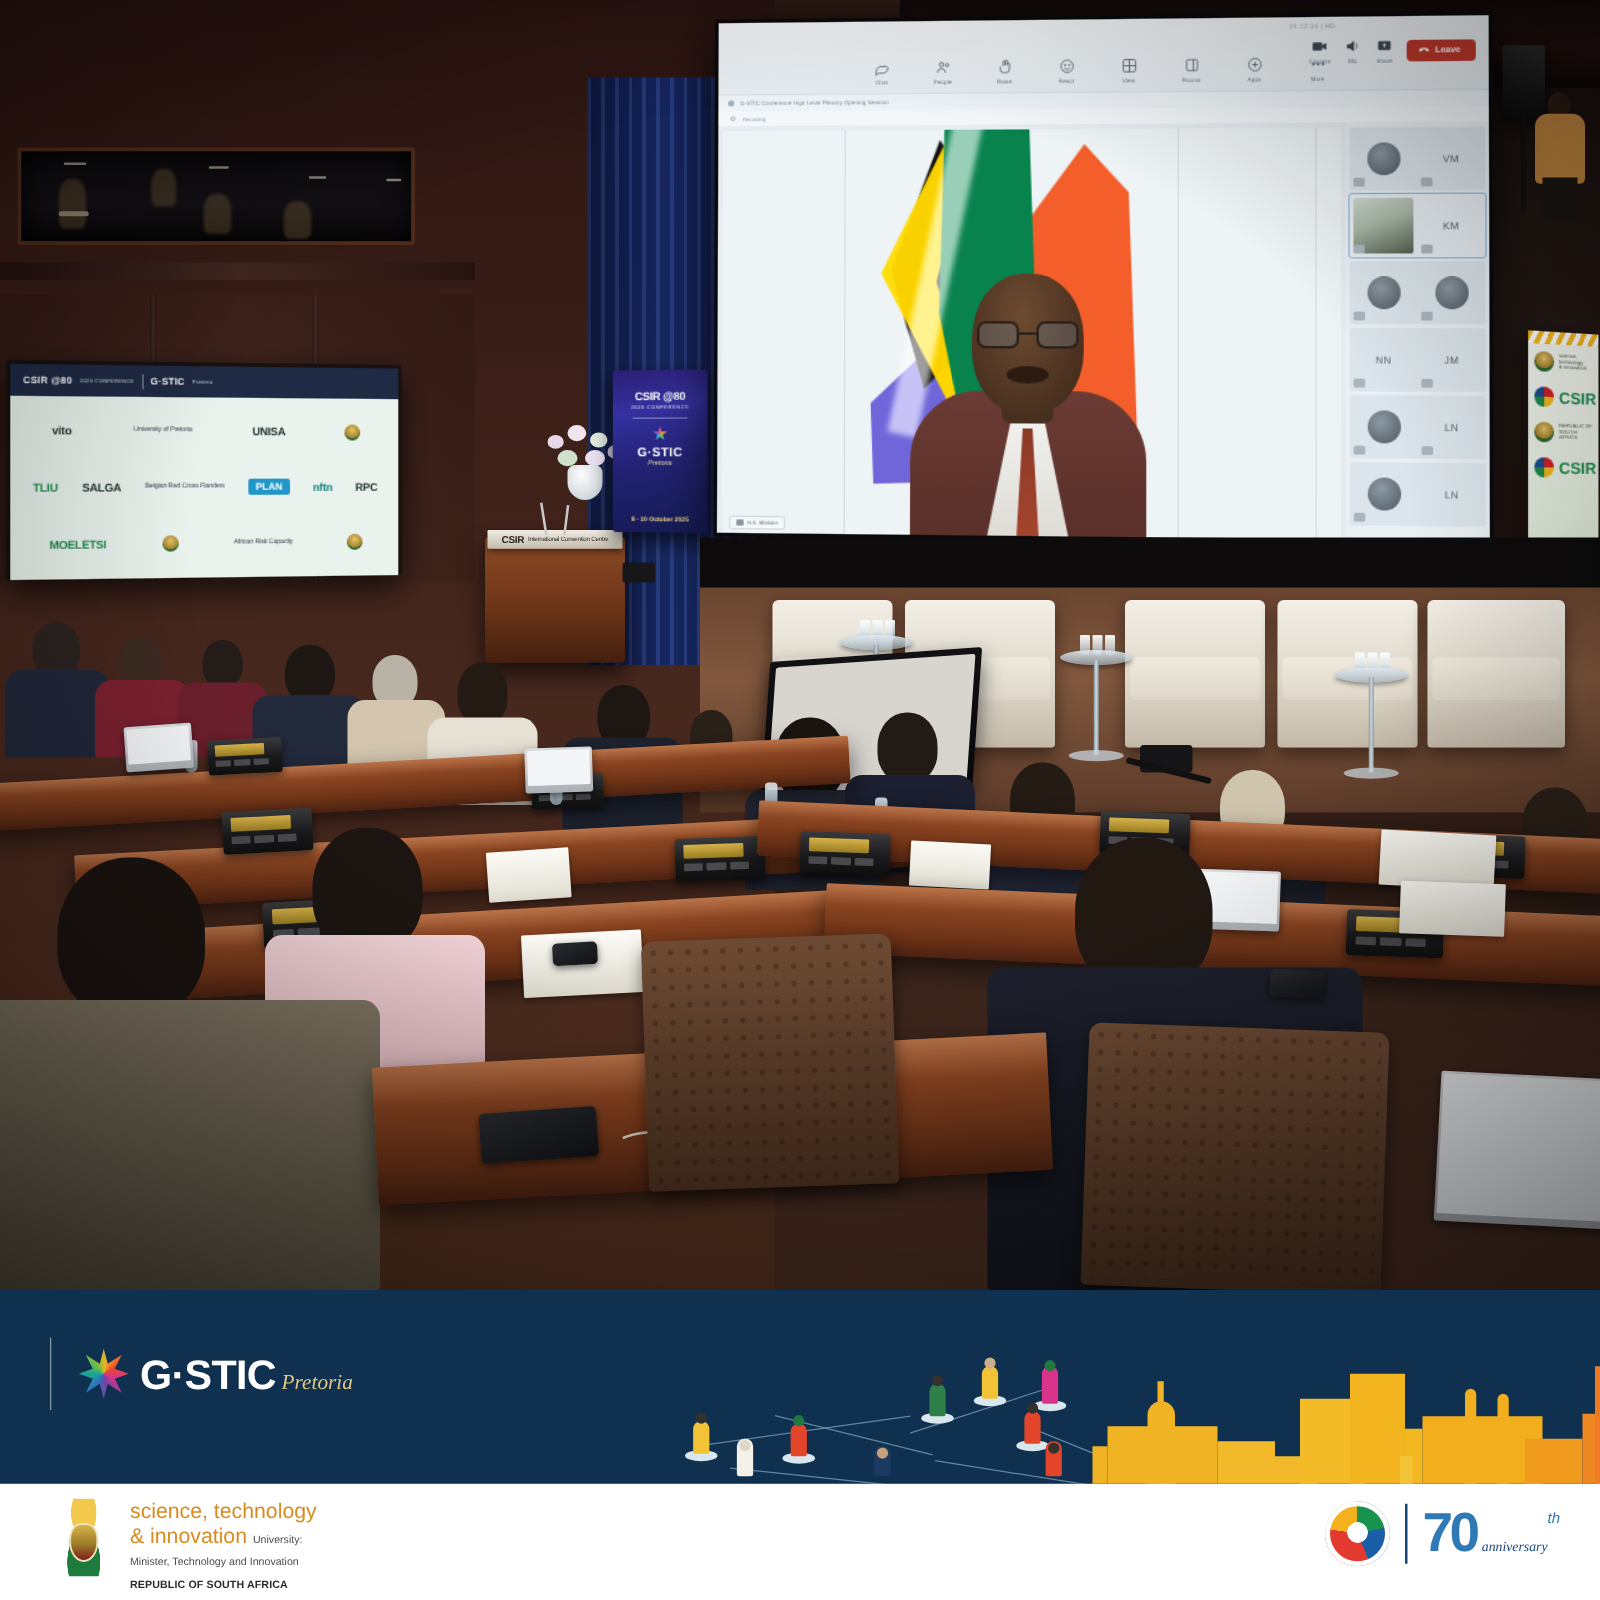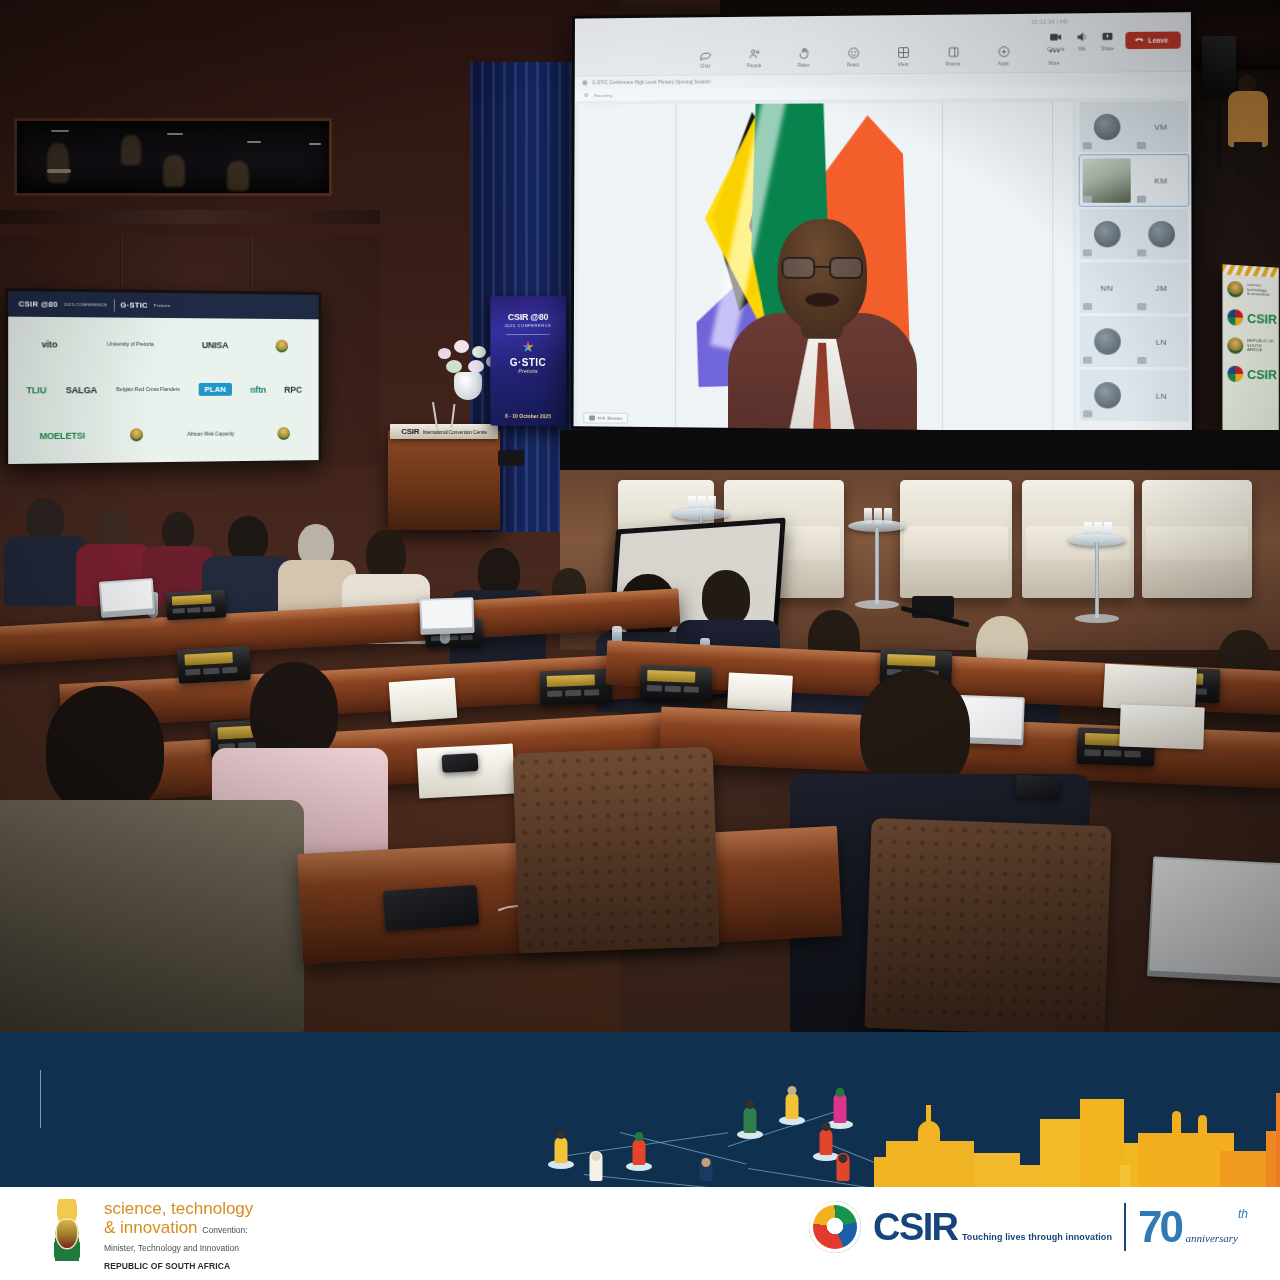--- a/index.html
+++ b/index.html
@@ -1086,20 +1086,27 @@
       <div class="phone" style="left:1016px;top:306px;width:44px;height:22px;transform:rotate(3deg);"></div>
     </div>
 
     <div class="vignette"></div>
   </div>
 
   <div class="band">
 
     <div class="band-logos">
       <span class="vbar"></span>
+      <div class="gstic">
+        <span class="burst"></span>
+        <span class="gstic-words">
+          <span class="g1">G·STIC</span>
+          <span class="g2">Pretoria</span>
+        </span>
+      </div>
     </div>
 
     <div class="skyline">
 
       <div class="net" style="left:40px;bottom:30px;width:170px;transform:rotate(-8deg);"></div>
       <div class="net" style="left:100px;bottom:54px;width:130px;transform:rotate(14deg);"></div>
       <div class="net" style="left:208px;bottom:40px;width:120px;transform:rotate(-18deg);"></div>
       <div class="net" style="left:228px;bottom:18px;width:150px;transform:rotate(9deg);"></div>
       <div class="net" style="left:300px;bottom:46px;width:80px;transform:rotate(22deg);"></div>
       <div class="net" style="left:64px;bottom:12px;width:130px;transform:rotate(6deg);"></div>
@@ -1171,32 +1178,28 @@
   <div class="foot">
 
     <div class="dsi">
       <span class="dsi-crest"></span>
       <span class="dsi-txt">
         <span class="t1">
           <span>science, technology</span><br>
           <span>&amp; innovation</span>
         </span>
         <span class="rule"></span>
-        <span class="t2">Convention:</span><br>
+        <span class="t2">University:</span><br>
         <span class="t2">Minister, Technology and Innovation</span><br>
         <span class="t3">REPUBLIC OF SOUTH AFRICA</span>
       </span>
     </div>
 
     <div class="csir-anniv">
       <span class="ca-mark"></span>
-      <span class="ca-words">
-        <span class="w1">CSIR</span>
-        <span class="w2">Touching lives through innovation</span>
-      </span>
       <span class="ca-vbar"></span>
       <span class="ca-80">
         <span class="n80">70</span>
         <span class="th">th</span>
         <span class="ann">anniversary</span>
       </span>
     </div>
   </div>
 
 </div>

